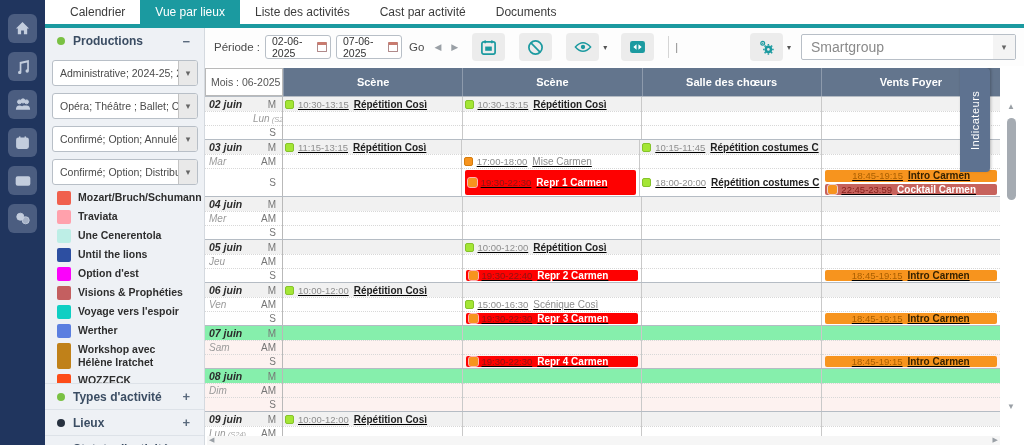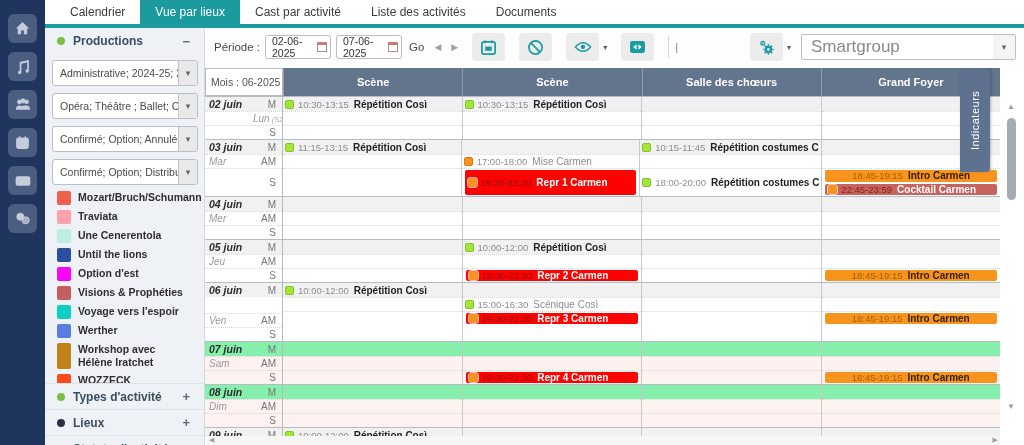--- a/index.html
+++ b/index.html
@@ -46,36 +46,36 @@
   .dateinput .dval { flex:1; font-size:10.5px; color:#333; padding-left:6px; }
   .dateinput .cal-glyph { width:10px; height:10px; border:1px solid #b08a8a; border-top:3px solid #c97b6f; border-radius:1px; margin-right:3px; }
   .go { font-size:11.5px; color:#4a4a4a; margin-left:7px; cursor:pointer; }
   .nav-arrow { font-size:9px; color:#9aa0a6; margin-left:10px; cursor:pointer; }
   .tb-btn { width:33px; height:28px; background:#ececec; border-radius:4px; margin-left:14px; display:flex; align-items:center; justify-content:center; cursor:pointer; }
   .tb-caret { font-size:8px; color:#555; margin-left:4px; cursor:pointer; }
   .tb-sep { width:1px; height:22px; background:#d5d5d5; margin-left:14px; }
   .tb-ibar { font-size:11px; color:#888; margin-left:6px; }
   .smart-wrap { margin-left:auto; margin-right:8px; display:flex; align-items:center; }
   .smart-select { width:215px; height:26px; border:1px solid #b8bfc7; border-radius:2px; background:#fff; display:flex; align-items:center; cursor:pointer; }
-  .smart-select .val { flex:1; font-size:17px; color:#8a8a8a; padding-left:9px; }
+  .smart-select .val { flex:1; font-size:14px; color:#8a8a8a; padding-left:9px; }
   .smart-select .caret-box { width:22px; align-self:stretch; display:flex; align-items:center; justify-content:center; color:#666; font-size:9px; background:#f4f4f4; }
 
   
   .calendar { position:absolute; left:205px; top:68px; width:795px; height:369px; overflow:hidden; background:#fff; }
   .cal-headrow { display:flex; height:28px; }
   .mois-cell { width:78px; border:1px solid #b9b9b9; background:#fff; font-size:10.5px; color:#555; display:flex; align-items:center; padding-left:5px; }
   .col-head { flex:1; background:#63758d; color:#fff; font-size:11px; font-weight:bold; display:flex; align-items:center; justify-content:center; border-left:1px solid #8d9aac; }
   .day { display:flex; border-top:1px solid #b5bcc4; }
   .datecol { width:78px; border-right:1px solid #b9b9b9; }
   .dline { display:flex; justify-content:space-between; align-items:center; padding:0 6px 0 4px; }
   .dname { font-size:10.5px; font-weight:bold; font-style:italic; color:#2b2b2b; white-space:nowrap; }
   .dday { font-size:10px; font-style:italic; color:#9a9a9a; white-space:nowrap; }
   .dweek { font-size:7.5px; color:#ababab; }
   .plabel { font-size:10px; color:#777; }
-  .daycols { flex:1; display:flex; }
+  .daycols { flex:1; display:flex;text-decoration:underline; }
   .vcol { flex:1; border-left:1px solid #c9c9c9; display:flex; flex-direction:column; }
   .vcol:first-child { border-left:none; }
   .cell { overflow:hidden; display:flex; flex-direction:column; justify-content:center; }
   .cell + .cell, .dline + .dline { border-top:1px dotted #d8d8d8; }
   
   .rM { background:#f1f1f1; } .rAM,.rS { background:#ffffff; }
   .weekend .rM { background:#86efac; } .weekend .rAM, .weekend .rS { background:#fdf2f0; }
   
   .ev { display:flex; align-items:center; margin:0 2px; height:12px; flex:none; }
   .ev .sq { width:9px; height:9px; border-radius:2px; flex:none; margin-right:4px; }
@@ -150,22 +150,22 @@
       <svg width="16" height="15" viewBox="0 0 18 16">
           <circle cx="6" cy="6" r="4"></circle>
           <circle cx="12" cy="10" r="4" fill-opacity=".75"></circle>
         </svg>
     </div>
   </nav>
 
   <div class="topbar" id="tabs">
       <div class="tab">Calendrier</div>
       <div class="tab active">Vue par lieux</div>
+      <div class="tab">Liste des activités</div>
       <div class="tab">Cast par activité</div>
-      <div class="tab">Liste des activités</div>
       <div class="tab">Documents</div>
     </div>
   <div class="teal-strip"></div>
 
   <aside class="filterpanel">
     <div class="prod-head sec-head">
       <span class="dot" style="background:#7ac143"></span>
       <span>Productions</span>
       <span class="sec-ctrl">−</span>
     </div>
@@ -311,21 +311,21 @@
     </div>
   </div>
 
   <div class="calendar">
     <div class="cal-headrow">
       <div class="mois-cell">Mois : 06-2025</div>
       <div id="col-heads" style="flex:1;display:flex">
           <div class="col-head">Scène</div>
           <div class="col-head">Scène</div>
           <div class="col-head">Salle des chœurs</div>
-          <div class="col-head">Grand Foyer</div>
+          <div class="col-head">Vents Foyer</div>
         </div>
     </div>
     <div id="day-rows">
         <div class="day">
           <div class="datecol">
             <div class="dline rM" style="height: 14px;">
               <span class="dname">02 juin</span>
               <span class="plabel">M</span>
             </div>
             <div class="dline rAM" style="height: 14px; padding-left: 48px;">
@@ -542,21 +542,21 @@
               </div>
             </div>
           </div>
         </div>
         <div class="day">
           <div class="datecol">
             <div class="dline rM" style="height: 14px;">
               <span class="dname">06 juin</span>
               <span class="plabel">M</span>
             </div>
-            <div class="dline rAM" style="height: 14px; margin-top: 16px;">
+            <div class="dline rAM" style="height: 14px;">
               <span class="dday"><span>Ven</span></span>
               <span class="plabel">AM</span>
             </div>
             <div class="dline rS" style="height: 14px;">
               <span></span>
               <span class="plabel">S</span>
             </div>
           </div>
           <div class="daycols">
             <div class="vcol">

